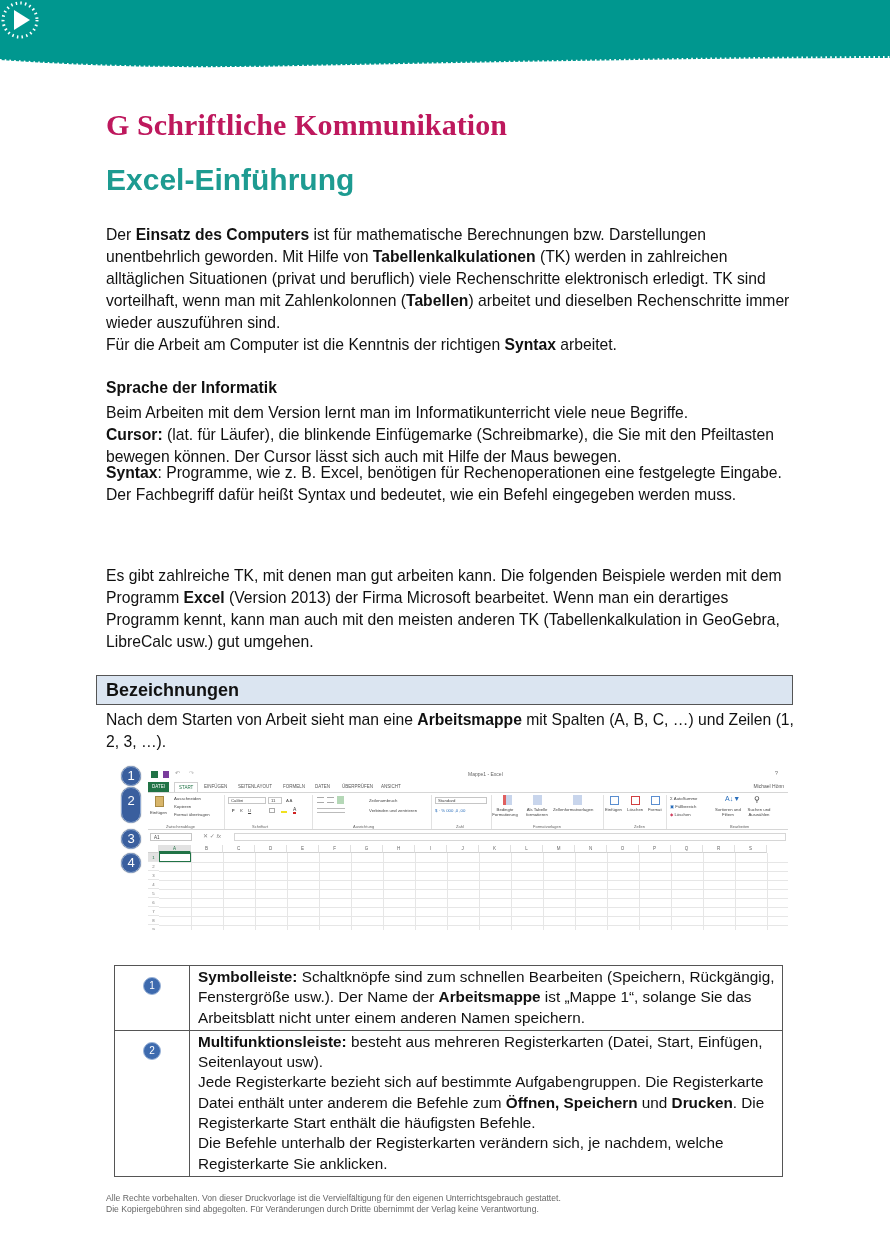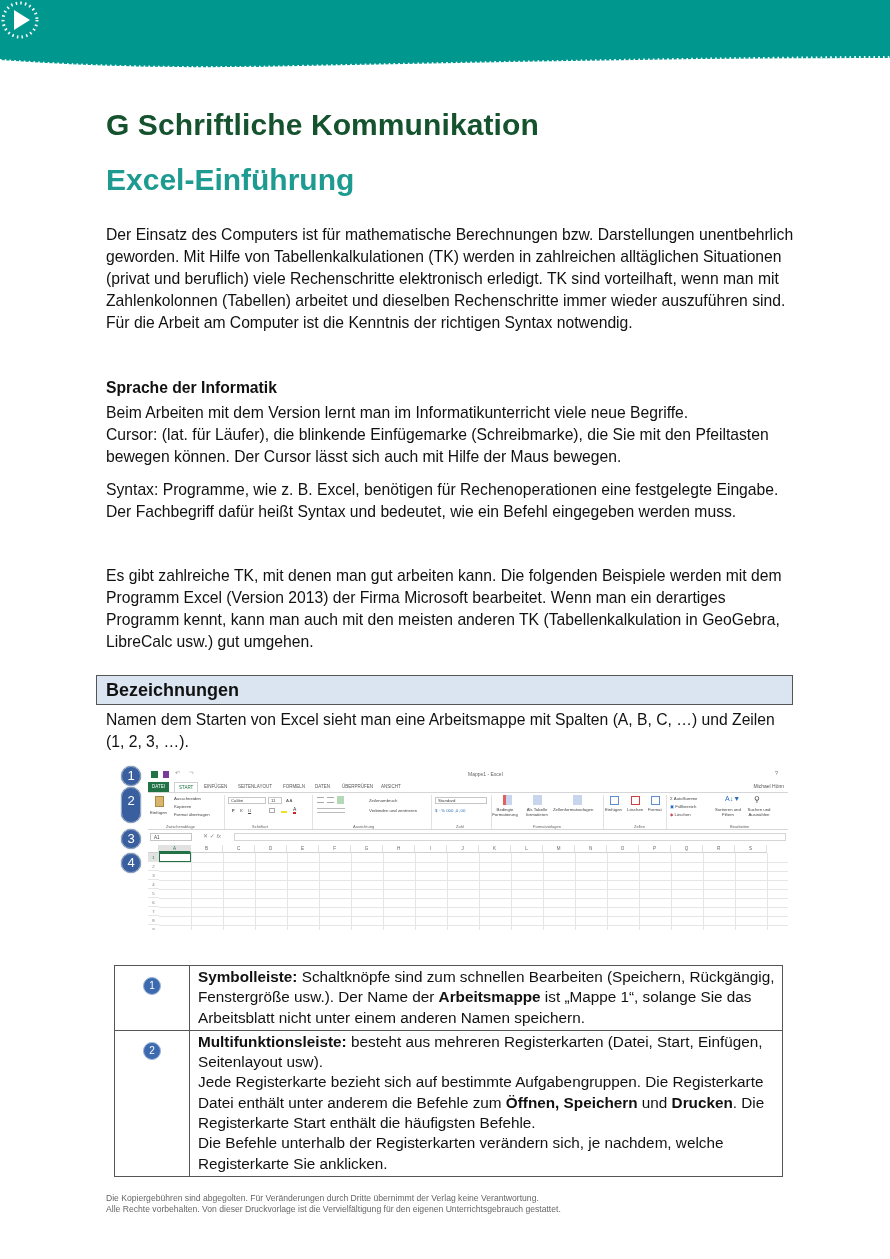--- a/index.html
+++ b/index.html
@@ -6,29 +6,29 @@
   html, body { width: 890px; height: 1259px; background: #ffffff; overflow: hidden; }
   body { position: relative; font-family: "Liberation Sans", sans-serif; color: #111; }
 
   
   .header-band { position: absolute; left: 0; top: 0; width: 890px; height: 75px; }
   .header-band svg { position: absolute; left: 0; top: 0; }
   .header-title { position: absolute; left: 100px; top: 31px; color: #fff; font-family: "DejaVu Sans", sans-serif; font-weight: bold; font-size: 14.5px; letter-spacing: 0.1px; }
   .play-logo { position: absolute; left: 50px; top: 20px; width: 40px; height: 40px; }
 
   
-  .h1 { position: absolute; left: 106px; top: 108px; font-size: 30px; font-weight: bold; color: #14532d; font-family: Liberation Sans, sans-serif; letter-spacing: 0.1px; }
+  .h1 { position: absolute; left: 106px; top: 108px; font-size: 30px; font-weight: bold; color: #be185d; font-family: Liberation Serif, serif; letter-spacing: 0.1px; }
   .h2 { position: absolute; left: 106px; top: 163px; font-size: 30px; font-weight: bold; color: #1d9b91; font-family: "Liberation Sans", sans-serif; }
 
   .body-text { position: absolute; left: 106px; width: 690px; font-size: 15.7px; line-height: 22px; font-family: "Liberation Sans", sans-serif; color: #111; }
-  .body-text b { font-weight: normal; }
+  .body-text b { font-weight: bold; }
   .p-intro { top: 224px; }
   .p-sprache-h { top: 377px; font-weight: bold; }
   .p-sprache { top: 402px; }
-  .p-syntax { top: 479px; }
+  .p-syntax { top: 462px; }
   .p-tk { top: 565px; }
 
   .section-bar { position: absolute; left: 96px; top: 675px; width: 697px; height: 30px; background: #dbe5f1; border: 1px solid #555; }
   .section-bar span { position: absolute; left: 9px; top: 4px; font-size: 18px; font-weight: bold; color: #111; }
   .p-bez { top: 709px; }
 
   
   .excel { position: absolute; left: 148px; top: 768px; width: 640px; height: 162px; background: #fff; font-family: "Liberation Sans", sans-serif; color: #555; overflow: hidden; }
   .xl-qat { position: absolute; left: 0; top: 0; height: 12px; width: 640px; }
   .xl-qat .ic { position: absolute; top: 3px; width: 7px; height: 7px; }
@@ -81,41 +81,41 @@
     <circle cx="20" cy="20" r="17" fill="none" stroke="#fff" stroke-width="3" stroke-dasharray="1.5,3.2"></circle>
     <path d="M14,10 L30,20 L14,30 Z" fill="#fff"></path>
   </svg>
 </div>
 
 <div class="h1">G Schriftliche Kommunikation</div>
 <div class="h2">Excel-Einführung</div>
 
 <div class="body-text p-intro">
   <span>Der </span><b>Einsatz des Computers</b><span> ist für mathematische Berechnungen bzw. Darstellungen unentbehrlich geworden. Mit Hilfe von </span><b>Tabellenkalkulationen</b><span> (TK) werden in zahlreichen alltäglichen Situationen (privat und beruflich) viele Rechenschritte elektronisch erledigt. TK sind vorteilhaft, wenn man mit Zahlenkolonnen (</span><b>Tabellen</b><span>) arbeitet und dieselben Rechenschritte immer wieder auszuführen sind.</span><br>
-  <span>Für die Arbeit am Computer ist die Kenntnis der richtigen </span><b>Syntax</b><span> notwendig.</span>
+  <span>Für die Arbeit am Computer ist die Kenntnis der richtigen </span><b>Syntax</b><span> arbeitet.</span>
 </div>
 
 <div class="body-text p-sprache-h">Sprache der Informatik</div>
 <div class="body-text p-sprache">
   <span>Beim Arbeiten mit dem Version lernt man im Informatikunterricht viele neue Begriffe.</span><br>
   <b>Cursor:</b><span> (lat. für Läufer), die blinkende Einfügemarke (Schreibmarke), die Sie mit den Pfeiltasten bewegen können. Der Cursor lässt sich auch mit Hilfe der Maus bewegen.</span>
 </div>
 <div class="body-text p-syntax">
   <b>Syntax</b><span>: Programme, wie z. B. Excel, benötigen für Rechenoperationen eine festgelegte Eingabe. Der Fachbegriff dafür heißt Syntax und bedeutet, wie ein Befehl eingegeben werden muss.</span>
 </div>
 
 <div class="body-text p-tk">
   <span>Es gibt zahlreiche TK, mit denen man gut arbeiten kann. Die folgenden Beispiele werden mit dem Programm </span><b>Excel</b><span> (Version 2013) der Firma Microsoft bearbeitet. Wenn man ein derartiges Programm kennt, kann man auch mit den meisten anderen TK (Tabellenkalkulation in GeoGebra, LibreCalc usw.) gut umgehen.</span>
 </div>
 
 <div class="section-bar">
   <span>Bezeichnungen</span>
 </div>
 <div class="body-text p-bez">
-  <span>Namen dem Starten von Excel sieht man eine </span><b>Arbeitsmappe</b><span> mit Spalten (A, B, C, …) und Zeilen (1, 2, 3, …).</span>
+  <span>Nach dem Starten von Arbeit sieht man eine </span><b>Arbeitsmappe</b><span> mit Spalten (A, B, C, …) und Zeilen (1, 2, 3, …).</span>
 </div>
 
 <div class="excel">
   <div class="xl-qat">
     <span class="ic" style="left:3px;background:#217346;"></span>
     <span class="ic" style="left:15px;background:#7a3c9c;width:6px;"></span>
     <span class="ic" style="left:27px;font-size:6px;top:1px;color:#999;">↶</span>
     <span class="ic" style="left:41px;font-size:6px;top:1px;color:#bbb;">↷</span>
     <span class="xl-title">Mappe1 - Excel</span>
     <span class="xl-help">?</span>
@@ -272,15 +272,15 @@
     <td class="txt"><b>Symbolleiste:</b><span> Schaltknöpfe sind zum schnellen Bearbeiten (Speichern, Rückgängig, Fenstergröße usw.). Der Name der </span><b>Arbeitsmappe</b><span> ist „Mappe 1“, solange Sie das Arbeitsblatt nicht unter einem anderen Namen speichern.</span></td>
   </tr>
   <tr>
     <td class="num"><span class="mini-badge">2</span></td>
     <td class="txt"><b>Multifunktionsleiste:</b><span> besteht aus mehreren Registerkarten (Datei, Start, Einfügen, Seitenlayout usw).</span><br><span>Jede Registerkarte bezieht sich auf bestimmte Aufgabengruppen. Die Registerkarte Datei enthält unter anderem die Befehle zum </span><b>Öffnen, Speichern</b><span> und </span><b>Drucken</b><span>. Die Registerkarte Start enthält die häufigsten Befehle.</span><br><span>Die Befehle unterhalb der Registerkarten verändern sich, je nachdem, welche Registerkarte Sie anklicken.</span></td>
   </tr>
 </tbody>
   </table>
 
 <div class="footer">
+  <div>Alle Rechte vorbehalten. Von dieser Druckvorlage ist die Vervielfältigung für den eigenen Unterrichtsgebrauch gestattet.</div>
   <div>Die Kopiergebühren sind abgegolten. Für Veränderungen durch Dritte übernimmt der Verlag keine Verantwortung.</div>
-  <div>Alle Rechte vorbehalten. Von dieser Druckvorlage ist die Vervielfältigung für den eigenen Unterrichtsgebrauch gestattet.</div>
 </div>
 
 </body></html>

